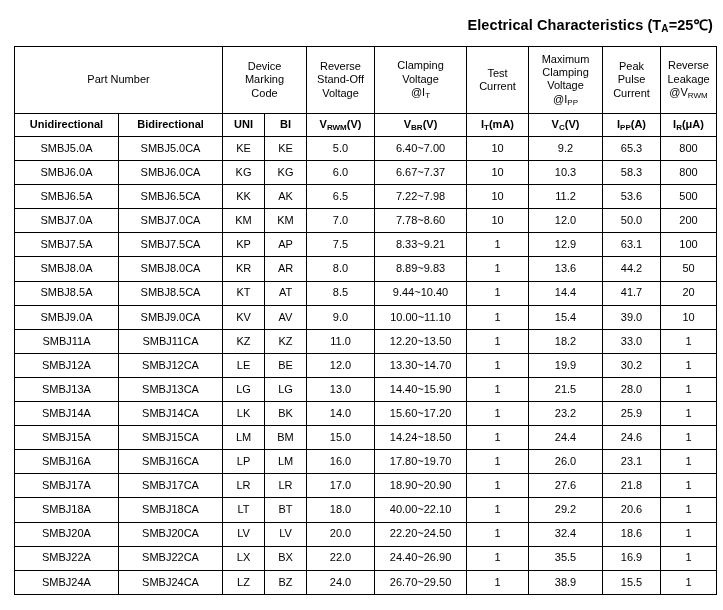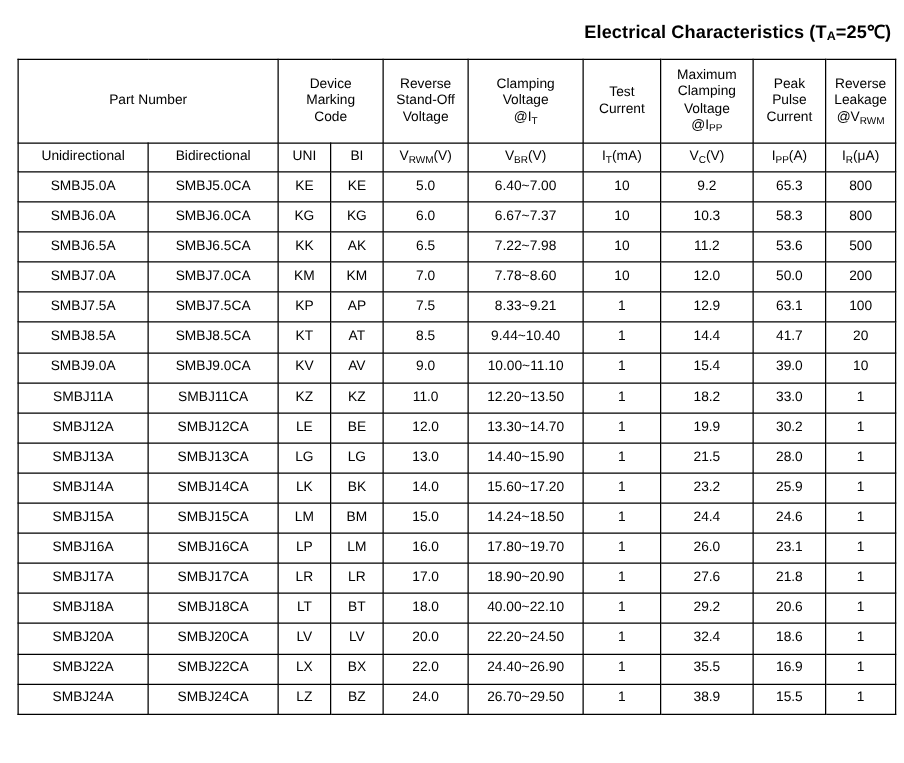--- a/index.html
+++ b/index.html
@@ -48,20 +48,21 @@
     font-weight: normal;
   }
   thead th {
     height: 66px;
     font-size: 11px;
     padding: 2px 1px;
   }
   thead tr.subhead th {
     height: 22px;
     font-size: 11px;
+    font-weight: bold;
   }
   tbody td {
     height: 23.1px;
     font-size: 11px;
   }
   sub {
     font-size: 8px;
     vertical-align: -2px;
   }
   .hdr-stack {
@@ -206,20 +207,32 @@
         <td>KP</td>
         <td>AP</td>
         <td>7.5</td>
         <td>8.33~9.21</td>
         <td>1</td>
         <td>12.9</td>
         <td>63.1</td>
         <td>100</td>
       </tr>
       <tr>
+        <td>SMBJ8.0A</td>
+        <td>SMBJ8.0CA</td>
+        <td>KR</td>
+        <td>AR</td>
+        <td>8.0</td>
+        <td>8.89~9.83</td>
+        <td>1</td>
+        <td>13.6</td>
+        <td>44.2</td>
+        <td>50</td>
+      </tr>
+      <tr>
         <td>SMBJ8.5A</td>
         <td>SMBJ8.5CA</td>
         <td>KT</td>
         <td>AT</td>
         <td>8.5</td>
         <td>9.44~10.40</td>
         <td>1</td>
         <td>14.4</td>
         <td>41.7</td>
         <td>20</td>

